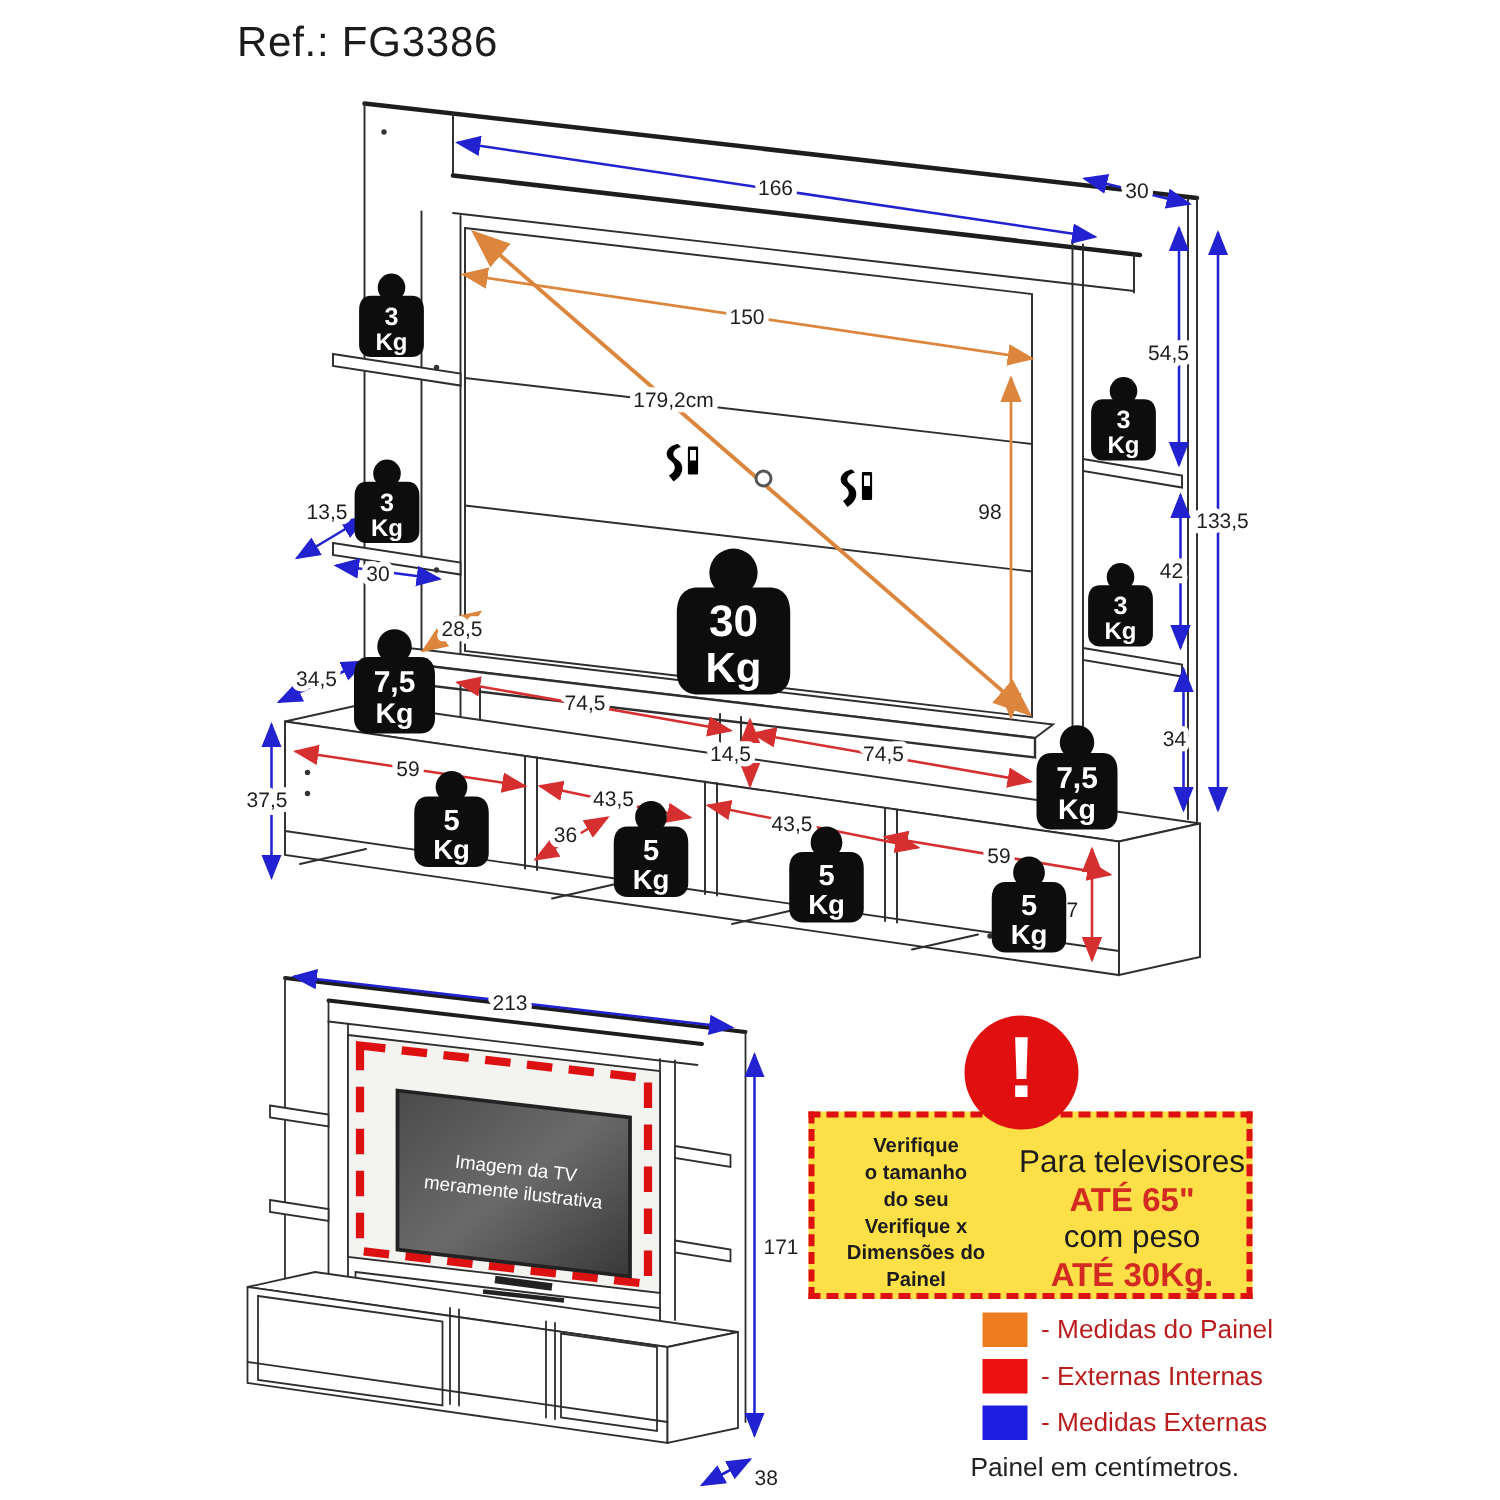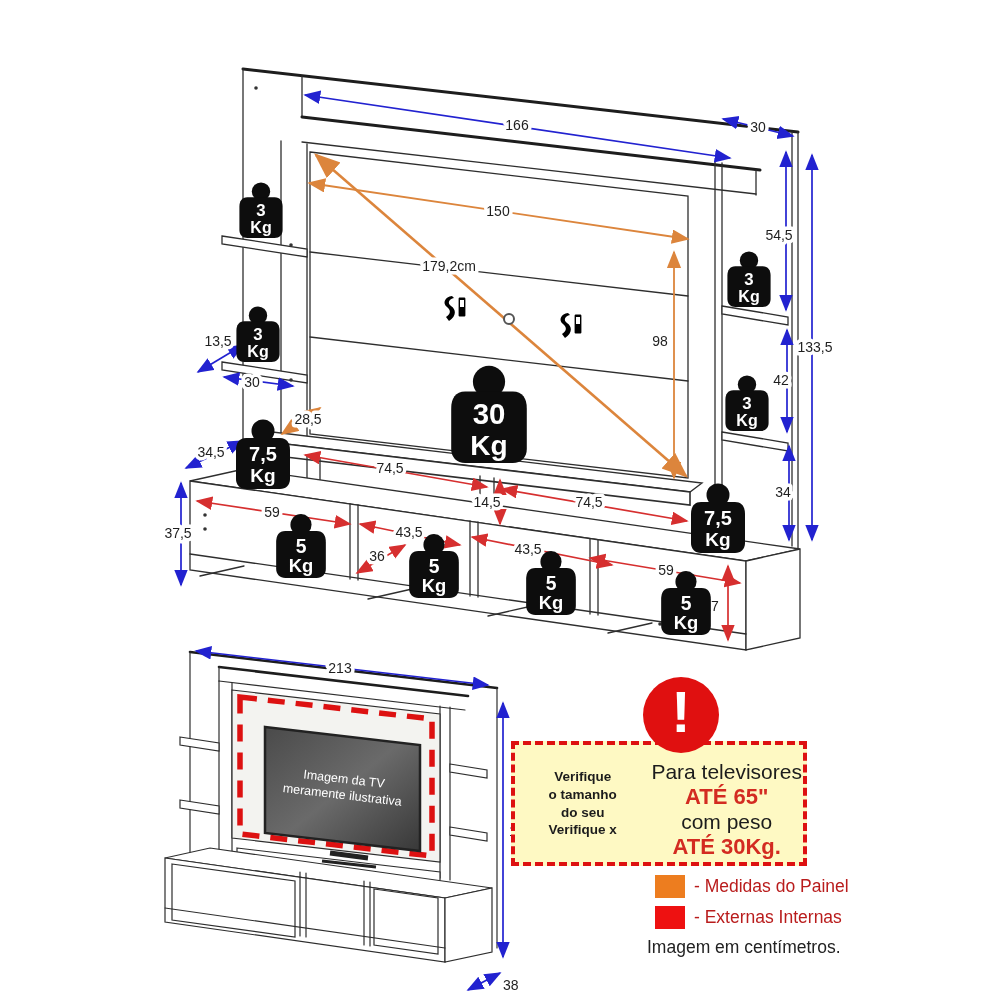--- a/index.html
+++ b/index.html
@@ -6,22 +6,22 @@
   .page{position:relative;width:1000px;height:1000px;background:#fff;overflow:hidden;
         font-family:"Liberation Sans", sans-serif;}
   .title{position:absolute;left:158px;top:12px;font-size:28px;color:#1c1c1c;letter-spacing:.5px;}
   svg text{font-family:"Liberation Sans", sans-serif;}
   .dimlbl{font-size:14px;fill:#1f1f1f;paint-order:stroke;stroke:#fff;stroke-width:7px;
           stroke-linejoin:round;text-anchor:middle;}
   .dimlbl.start{text-anchor:start;}
   .wtxt{fill:#fff;font-weight:bold;text-anchor:middle;}
   .tvtxt{fill:#fff;font-size:12.5px;text-anchor:middle;}
   
-  .warn-box{position:absolute;left:511px;top:741px;width:296px;height:125px;box-sizing:border-box;
-            border:4px dashed #dd1111;background:#fef9c3;display:flex;align-items:center;}
+  .warn-box{position:absolute;left:539px;top:741px;width:296px;height:125px;box-sizing:border-box;
+            border:4px dashed #dd1111;background:#fde047;display:flex;align-items:flex-end;}
   .warn-circle{position:absolute;left:643px;top:677px;width:76px;height:76px;border-radius:50%;
                background:#e01010;color:#fff;display:flex;align-items:center;justify-content:center;
                font-size:58px;font-weight:bold;line-height:1;padding-bottom:6px;box-sizing:border-box;}
   .warn-left{width:47%;text-align:center;font-size:13.5px;font-weight:bold;color:#1c1c1c;line-height:1.32;}
   .warn-right{width:53%;text-align:center;line-height:1.15;padding-top:12px;}
   .wr-black{font-size:21px;font-weight:normal;color:#1c1c1c;}
   .wr-red{font-size:22px;font-weight:bold;color:#d32b21;}
   
   .legend{position:absolute;left:655px;top:874px;}
   .legend-row{display:flex;align-items:center;height:24px;margin-bottom:7px;}
@@ -30,20 +30,21 @@
   .sw-r{background:#ee1111;}
   .sw-b{background:#1e1ee0;}
   .legend-row span.lbl{font-size:17.5px;color:#b91c1c;}
   .legend-note{font-size:17.5px;color:#222;margin-left:-8px;margin-top:8px;}
 </style>
 </head>
 <body>
 
 <div class="page">
 
+  <div class="title">Ref.: FG3386</div>
 
   <svg width="1000" height="1000" viewBox="0 0 1000 1000">
     <defs>
       <marker id="aB" markerWidth="11" markerHeight="9" refX="9" refY="4" orient="auto-start-reverse">
         <path d="M0,0 L10,4 L0,8 Z" fill="#2222d0"></path>
       </marker>
       <marker id="aR" markerWidth="11" markerHeight="9" refX="9" refY="4" orient="auto-start-reverse">
         <path d="M0,0 L10,4 L0,8 Z" fill="#d62f2f"></path>
       </marker>
       <marker id="aO" markerWidth="11" markerHeight="9" refX="9" refY="4" orient="auto-start-reverse">
@@ -352,20 +353,21 @@
     </g>
   </svg>
 
   
   <div class="warn-box">
     <div class="warn-left">
       <div>Verifique</div>
       <div>o tamanho</div>
       <div>do seu</div>
       <div>Verifique x</div>
+      <div>Dimensões do Painel</div>
     </div>
     <div class="warn-right">
       <div class="wr-black">Para televisores</div>
       <div class="wr-red">ATÉ 65"</div>
       <div class="wr-black">com peso</div>
       <div class="wr-red">ATÉ 30Kg.</div>
     </div>
   </div>
   <div class="warn-circle">
     <span>!</span>
@@ -374,16 +376,20 @@
   
   <div class="legend">
     <div class="legend-row">
       <span class="sw sw-o"></span>
       <span class="lbl">- Medidas do Painel</span>
     </div>
     <div class="legend-row">
       <span class="sw sw-r"></span>
       <span class="lbl">- Externas Internas</span>
     </div>
-    <div class="legend-note">Imagem em centímetros.</div>
+    <div class="legend-row">
+      <span class="sw sw-b"></span>
+      <span class="lbl">- Medidas Externas</span>
+    </div>
+    <div class="legend-note">Painel em centímetros.</div>
   </div>
 
 </div>
 
 </body></html>

